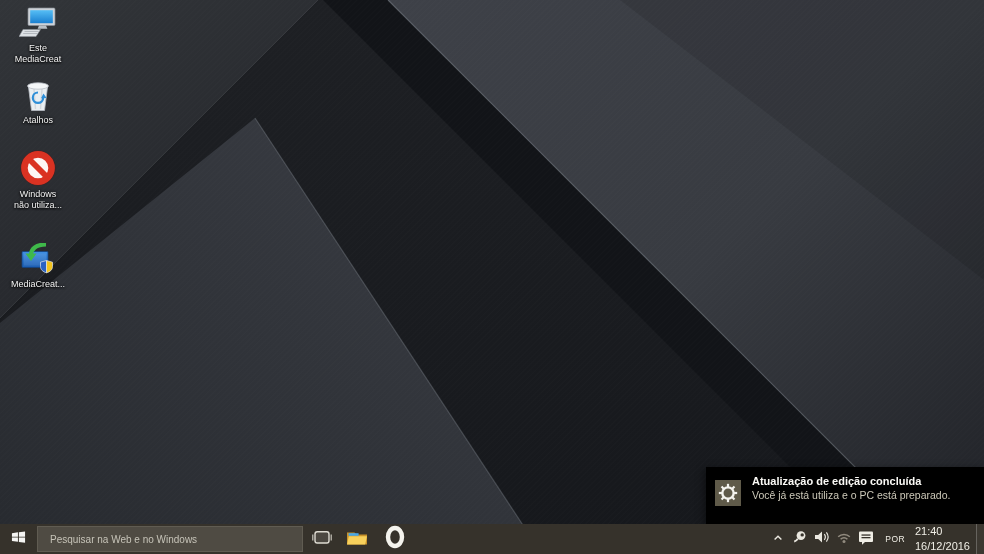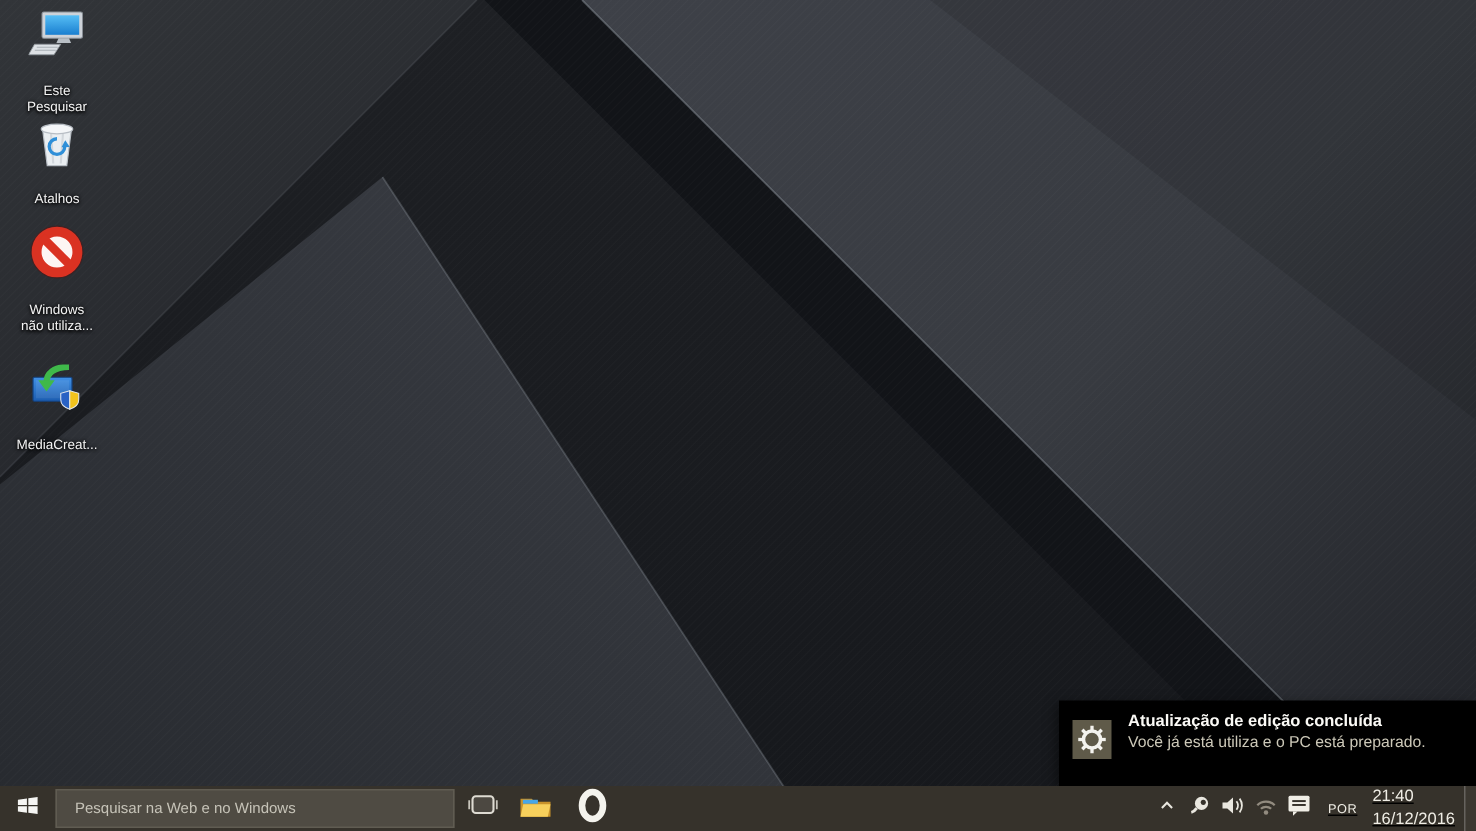--- a/index.html
+++ b/index.html
@@ -3,21 +3,21 @@
 <meta charset="utf-8">
 <style>
   html,body{margin:0;padding:0;background:#101114;}
   .screen{position:relative;width:984px;height:554px;overflow:hidden;
           font-family:"Liberation Sans","DejaVu Sans",sans-serif;background:#1b1d21;}
   .wallpaper{position:absolute;inset:0;}
 
   
   .icon-cell{position:absolute;left:5px;width:66px;text-align:center;cursor:default;}
   .icon-art{height:37px;display:flex;align-items:flex-end;justify-content:center;}
-  .icon-label{margin-top:14px;font-size:9px;color:#f4f4f4;line-height:1.25;
+  .icon-label{margin-top:2px;font-size:9px;color:#f4f4f4;line-height:1.25;
               text-shadow:0 1px 2px #000,0 0 3px rgba(0,0,0,.95);}
 
   
   .toast{position:absolute;right:0;bottom:30px;width:278px;height:57px;box-sizing:border-box;
          background:#000000;display:flex;align-items:flex-start;padding:8px 8px 8px 9px;
          box-shadow:-2px 2px 8px rgba(0,0,0,.45);z-index:9;}
   .toast-plate{width:26px;height:26px;background:#5f5a49;flex:0 0 26px;margin-right:11px;
                display:flex;align-items:center;justify-content:center;margin-top:5px;}
   .toast-title{font-size:11px;font-weight:bold;color:#fbfaf6;margin-bottom:2px;}
   .toast-body{font-size:10.5px;color:#ccc8b8;line-height:1.32;width:202px;}
@@ -25,21 +25,21 @@
   
   .taskbar{position:absolute;left:0;right:0;bottom:0;height:30px;background:#36322b;
            display:flex;align-items:center;z-index:10;}
   .start{width:37px;height:30px;display:flex;align-items:center;justify-content:center;cursor:pointer;}
   .search{box-sizing:border-box;width:266px;height:26px;background:#4f4b43;
           border:1px solid #605c52;color:#d9d6cc;font-size:10px;padding:0 8px 0 12px;outline:none;
           font-family:"Liberation Sans","DejaVu Sans",sans-serif;}
   .search::placeholder{color:#c6c3b8;opacity:1;}
   .tb-btn{width:38px;height:30px;display:flex;align-items:center;justify-content:center;cursor:pointer;}
   .tb-btn.narrow{width:32px;margin-left:3px;}
-  .tray{margin-left:auto;display:flex;align-items:center;height:30px;text-decoration:underline;}
+  .tray{margin-left:auto;display:flex;align-items:center;height:30px;}
   .tray-btn{width:22px;height:30px;display:flex;align-items:center;justify-content:center;cursor:pointer;}
   .lang{font-size:8.5px;color:#f0eee6;padding:0 8px;letter-spacing:.4px;cursor:pointer;}
   .clock{font-size:11px;color:#f0eee6;line-height:1.35;padding:0 6px 0 2px;
          min-width:50px;cursor:pointer;}
   .show-desktop{width:7px;height:30px;border-left:1px solid rgba(255,255,255,.22);
                 background:rgba(255,255,255,.03);cursor:pointer;}
 </style>
 </head>
 <body>
 
@@ -94,21 +94,21 @@
         <rect x="9" y="1" width="27" height="17.5" rx="1.2" fill="#cdd2d8" stroke="#878d94" stroke-width="0.7"></rect>
         <rect x="11.2" y="3.2" width="22.6" height="13" fill="url(#scr)"></rect>
         <path d="M20,18.5 h7 l1.4,3.2 h-9.8 Z" fill="#b9bfc5"></path>
         <polygon points="4,22.5 21.5,22.5 17,29.5 0,29.5" fill="#dde1e5" stroke="#90969c" stroke-width="0.6"></polygon>
         <line x1="5.5" y1="24.5" x2="19.5" y2="24.5" stroke="#a9afb5" stroke-width="0.8"></line>
         <line x1="4.2" y1="26.5" x2="18.2" y2="26.5" stroke="#a9afb5" stroke-width="0.8"></line>
       </svg>
     </div>
     <div class="icon-label">
       <div>Este</div>
-      <div>Pesquisar</div>
+      <div>MediaCreat</div>
     </div>
   </div>
 
   <div class="icon-cell" style="top:76px">
     <div class="icon-art">
       <svg width="32" height="34" viewBox="0 0 32 34">
         <path d="M6.5,8 L9.5,31.5 L22.5,31.5 L25.5,8 Z" fill="#eaeef1" stroke="#b7bdc4" stroke-width="0.8"></path>
         <line x1="12" y1="10" x2="13.5" y2="30" stroke="#d2d7dc" stroke-width="1.4"></line>
         <line x1="20" y1="10" x2="18.5" y2="30" stroke="#d2d7dc" stroke-width="1.4"></line>
         <ellipse cx="16" cy="7" rx="10.5" ry="3.2" fill="#f4f6f8" stroke="#b7bdc4" stroke-width="0.8"></ellipse>

